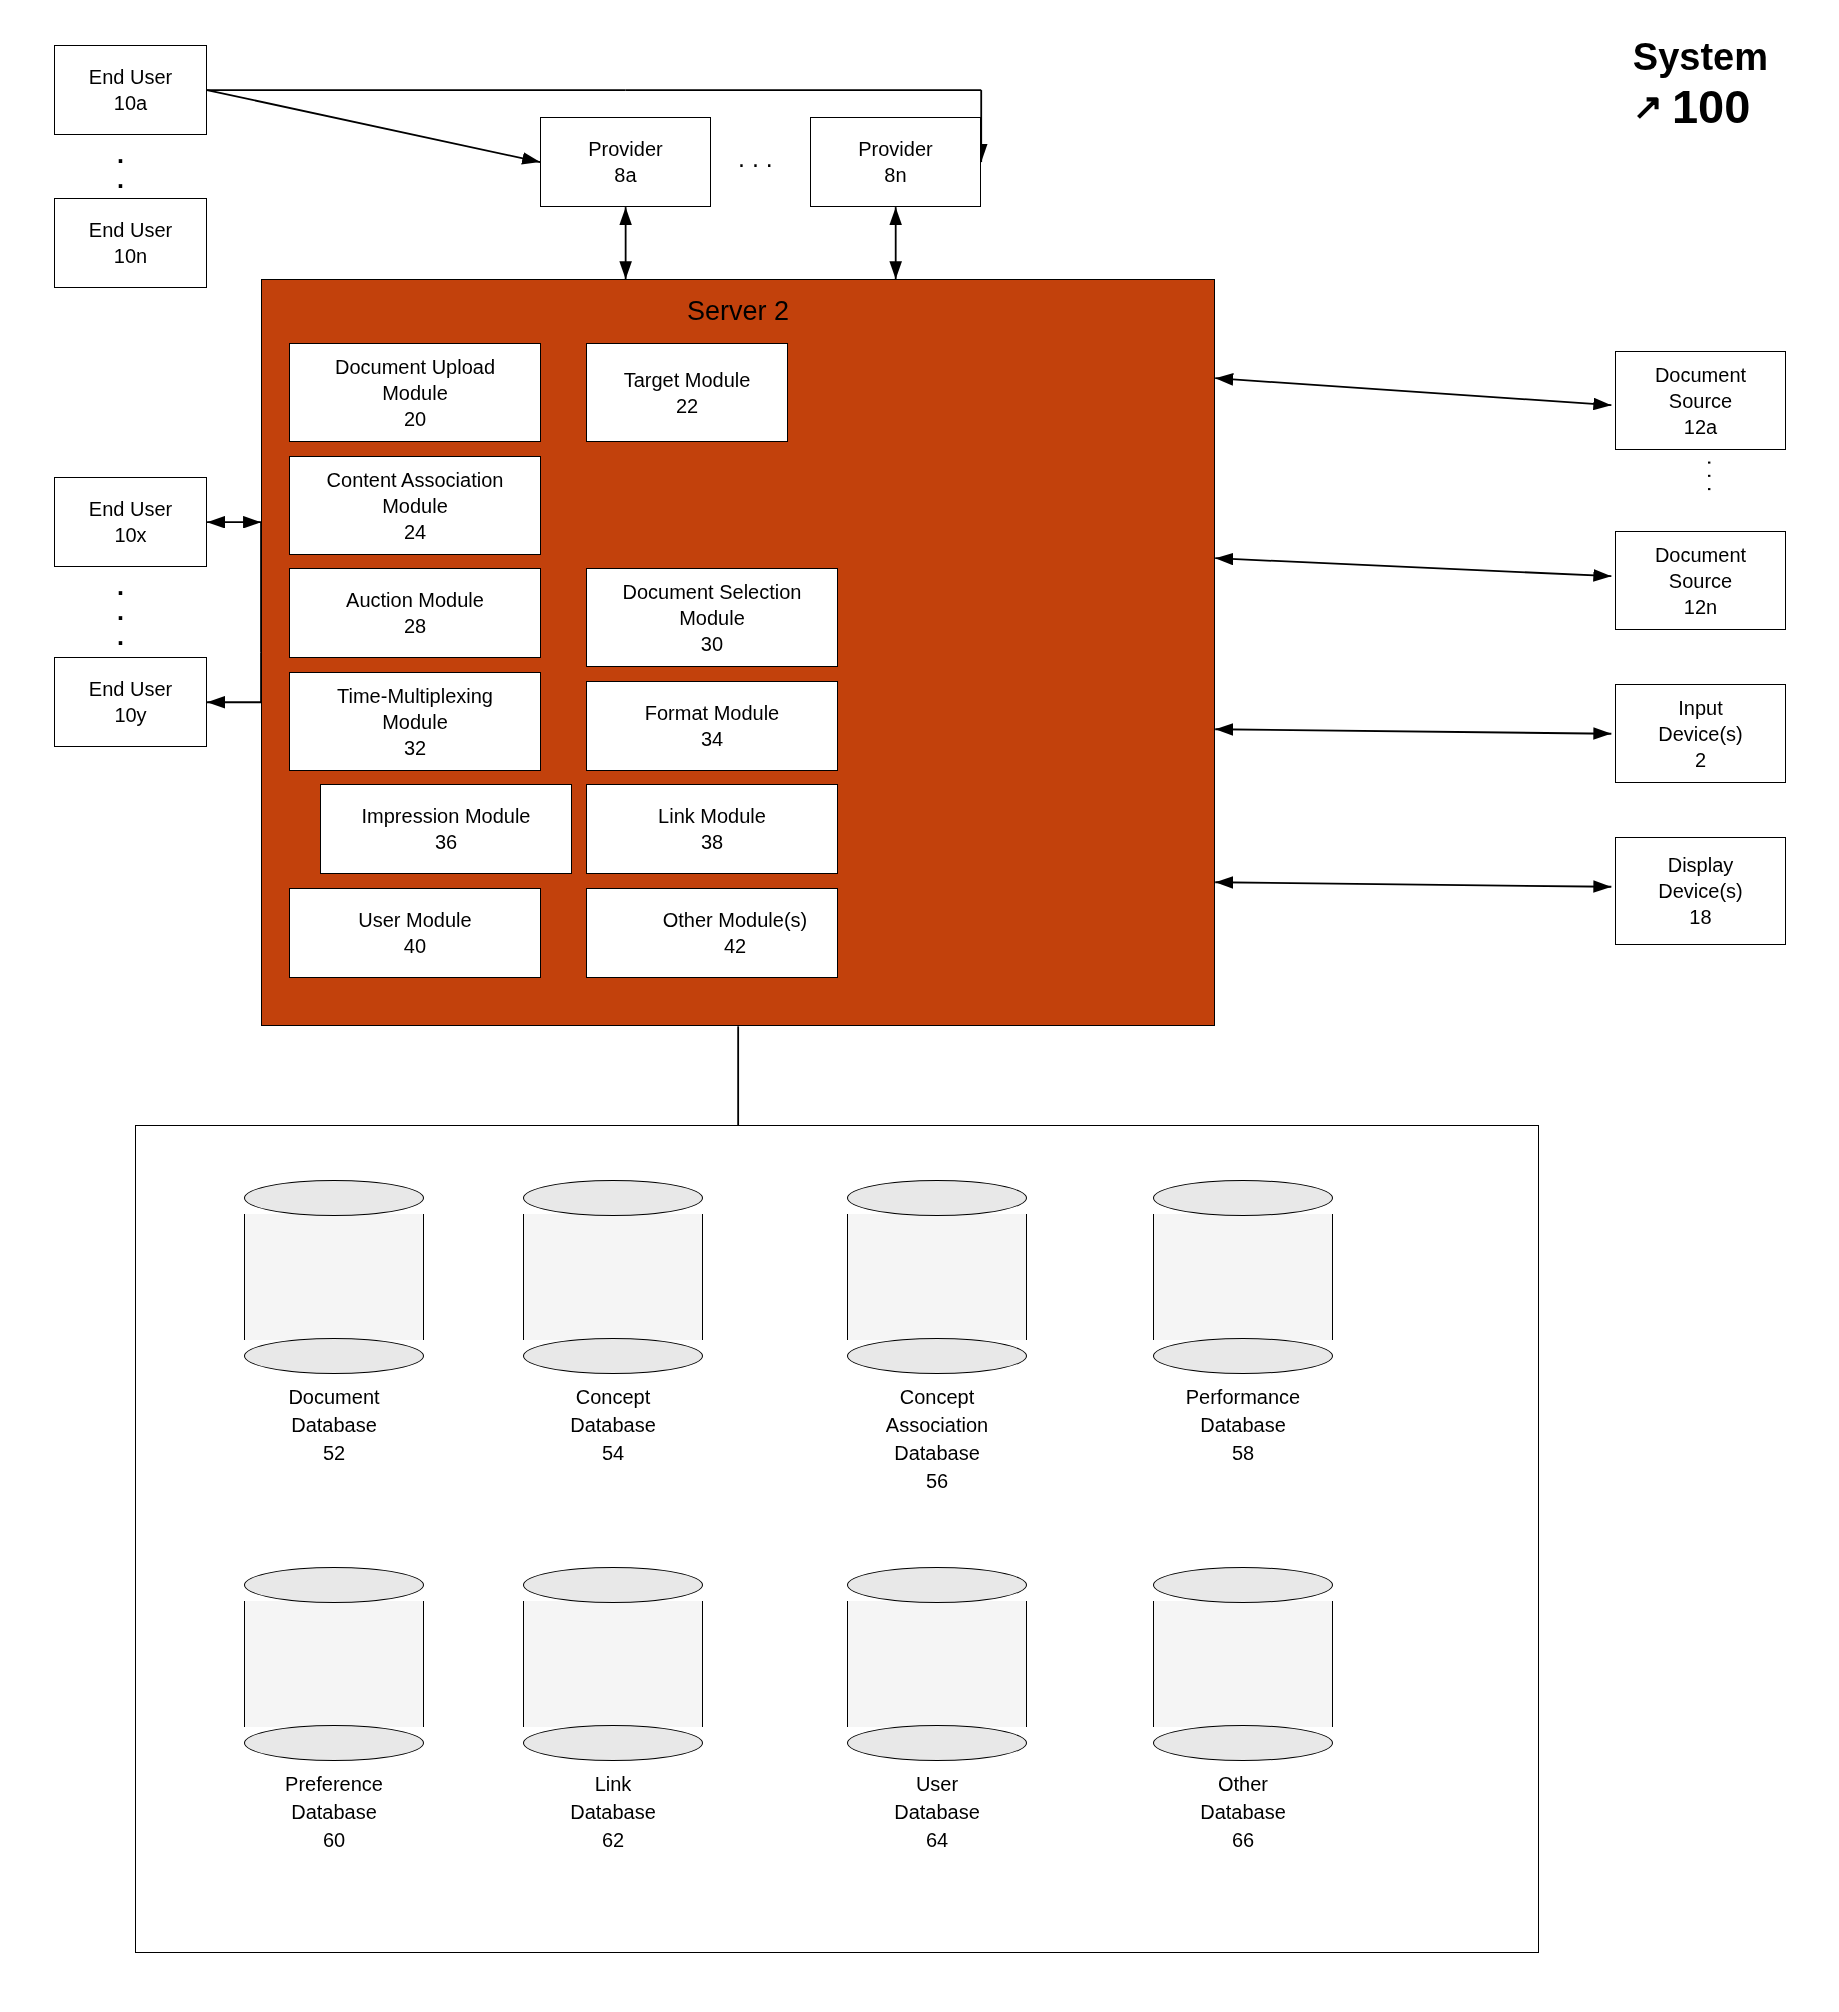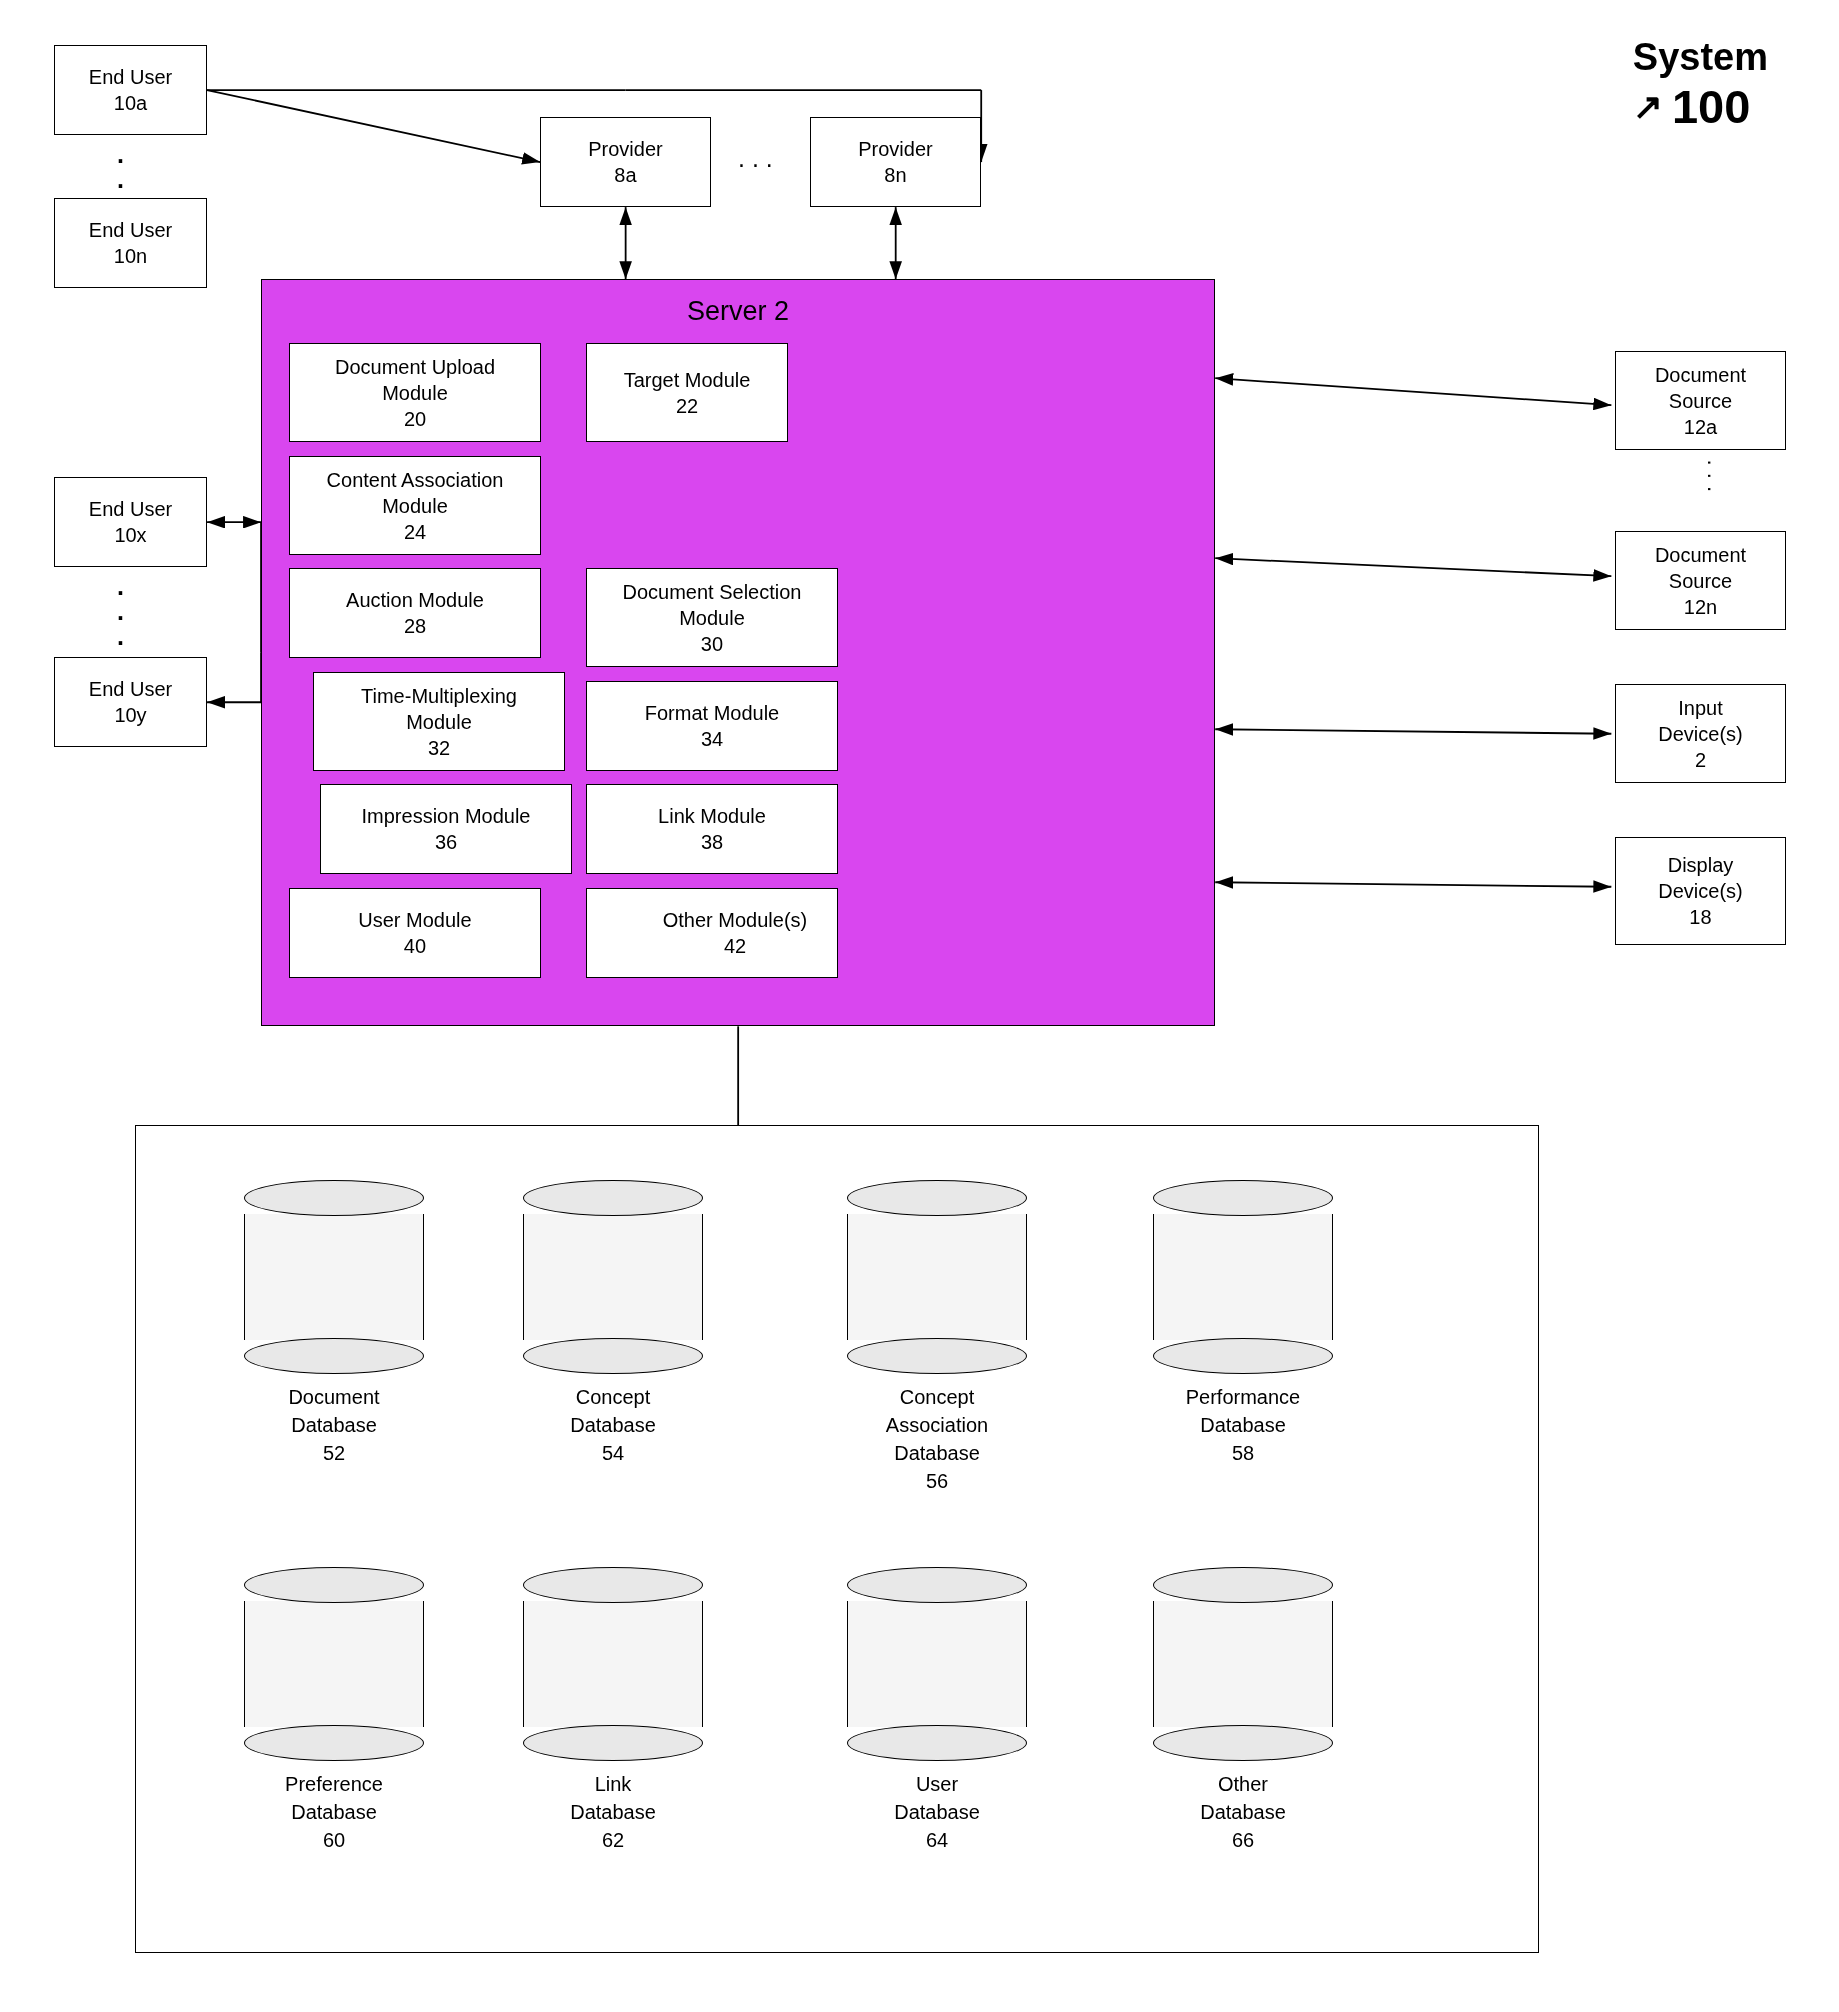--- a/index.html
+++ b/index.html
@@ -91,21 +91,21 @@
       height: 90px;
     }
 
     
     .server-2 {
       top: 279px;
       left: 261px;
       width: 954px;
       height: 747px;
       border: 1.8px solid #000;
-      background: #d946ef;
+      background: #c2410c;
       position: absolute;
     }
     .server-label {
       position: absolute;
       top: 16px;
       left: 50%;
       transform: translateX(-50%);
       font-size: 27px;
       font-weight: normal;
     }
@@ -317,21 +317,21 @@
     </div>
 
     <div class="module-box" style="top:176px; left:27px; width:252px; height:99px;">
       <span class="box-label">Content Association<br>Module<br><span>24</span></span>
     </div>
 
     <div class="module-box" style="top:288px; left:27px; width:252px; height:90px;">
       <span class="box-label">Auction Module<br><span>28</span></span>
     </div>
 
-    <div class="module-box" style="top:392px; left:27px; width:252px; height:99px;margin-left:24px;">
+    <div class="module-box" style="top:392px; left:27px; width:252px; height:99px;">
       <span class="box-label">Time-Multiplexing<br>Module<br><span>32</span></span>
     </div>
 
     <div class="module-box" style="top:504px; left:27px; width:252px; height:90px;margin-left:31px;">
       <span class="box-label">Impression Module<br><span>36</span></span>
     </div>
 
     <div class="module-box" style="top:608px; left:27px; width:252px; height:90px;">
       <span class="box-label">User Module<br><span>40</span></span>
     </div>

